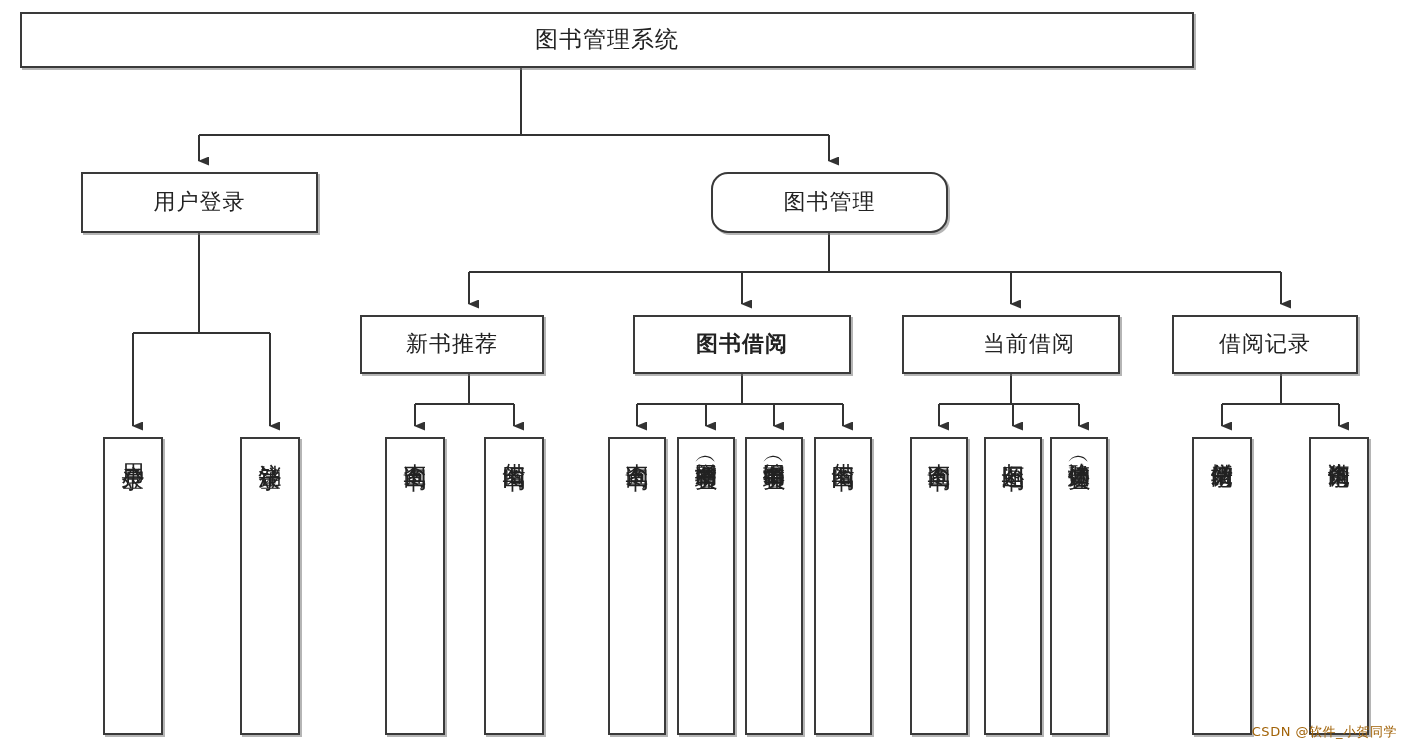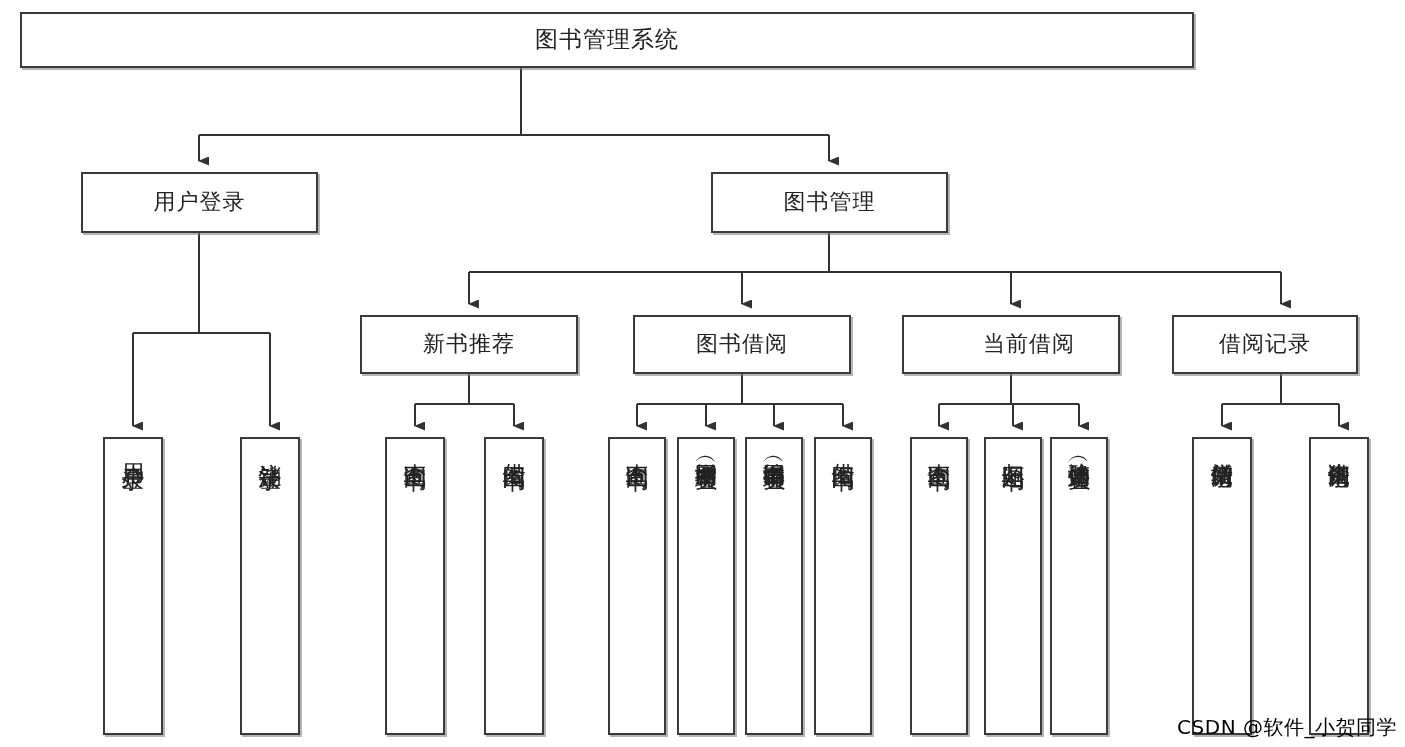--- a/index.html
+++ b/index.html
@@ -62,22 +62,22 @@
     color: #222222;
   }
   .vlabel.tall {
     font-size: 22px;
     letter-spacing: 1px;
   }
   #watermark {
     position: absolute;
     right: 8px;
     bottom: 6px;
-    font-size: 20px;
-    color: #000000;
+    font-size: 13px;
+    color: #a16207;
     letter-spacing: 0.5px;
     z-index: 5;
     white-space: nowrap;
   }
 </style>
 </head>
 <body>
 
 <div id="diagram-root">
 
@@ -124,27 +124,27 @@
       </g>
   </svg>
 
   <div id="nodes-layer">
       <div class="node horizontal root" style="left: 20px; top: 12px; width: 1174px; height: 56px;">
         <span>图书管理系统</span>
       </div>
       <div class="node horizontal level1" style="left: 81px; top: 172px; width: 237px; height: 61px;">
         <span>用户登录</span>
       </div>
-      <div class="node horizontal level1" style="left: 711px; top: 172px; width: 237px; height: 61px;">
+      <div class="node horizontal level1" style="left: 711px; top: 172px; width: 237px; height: 61px; border-radius: 17px;">
         <span>图书管理</span>
       </div>
-      <div class="node horizontal level2" style="left: 360px; top: 315px; width: 218px; height: 59px;">
+      <div class="node horizontal level2" style="left: 360px; top: 315px; width: 184px; height: 59px;">
         <span>新书推荐</span>
       </div>
-      <div class="node horizontal level2" style="left: 633px; top: 315px; width: 218px; height: 59px;">
+      <div class="node horizontal level2" style="left: 633px; top: 315px; width: 218px; height: 59px; font-weight: bold;">
         <span>图书借阅</span>
       </div>
       <div class="node horizontal level2" style="left: 902px; top: 315px; width: 218px; height: 59px; padding-left: 36px;">
         <span>当前借阅</span>
       </div>
       <div class="node horizontal level2" style="left: 1172px; top: 315px; width: 186px; height: 59px;">
         <span>借阅记录</span>
       </div>
       <div class="node vertical" style="left: 103px; top: 437px; width: 60px; height: 298px;">
         <span class="vlabel">用户登录</span>

